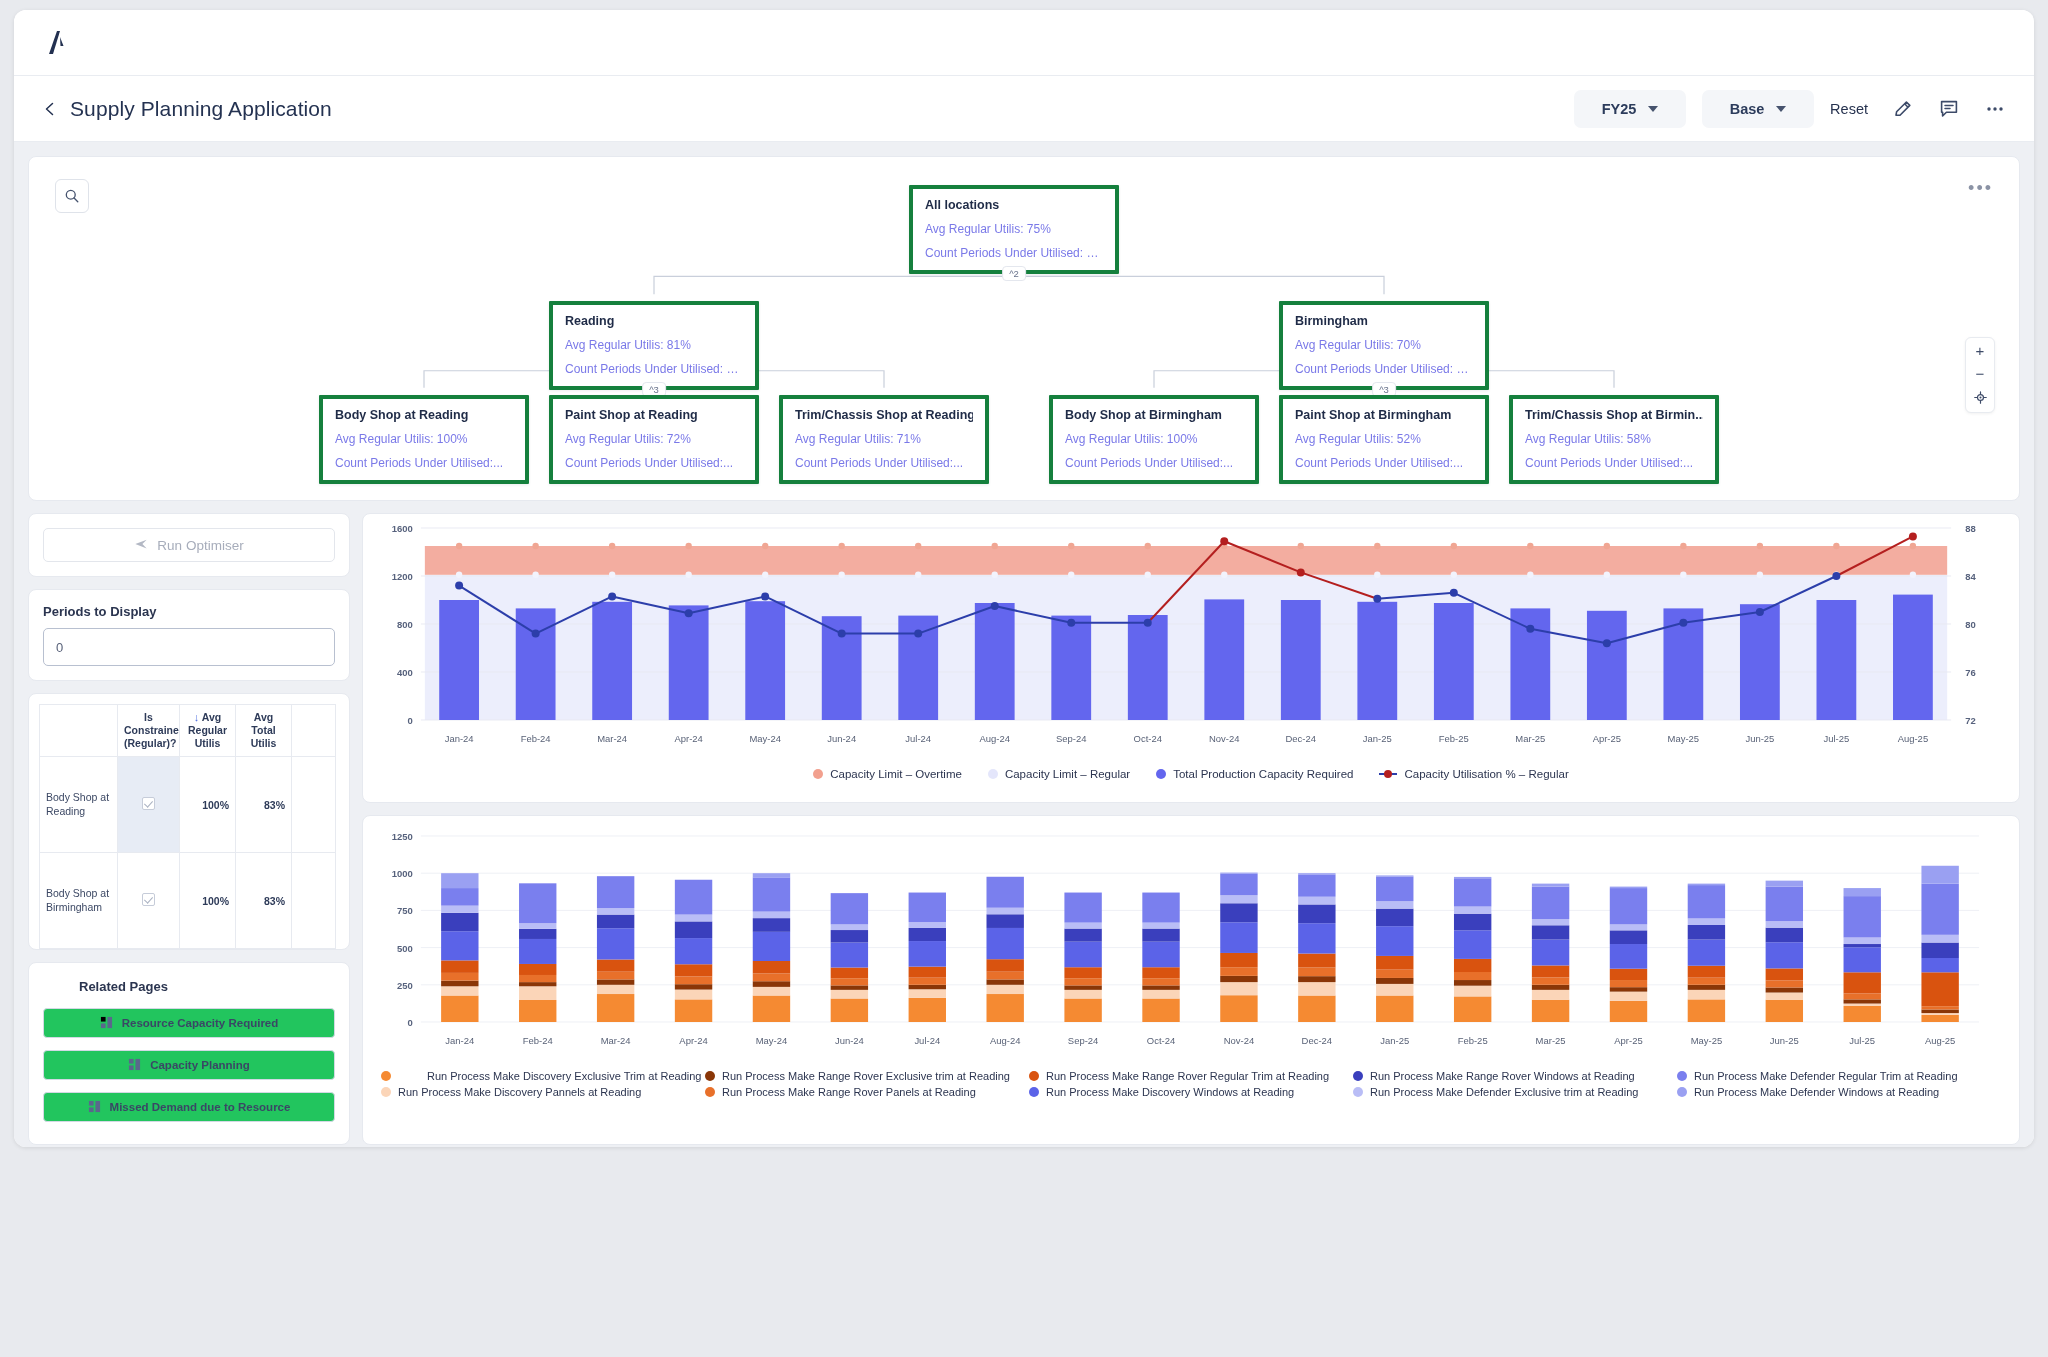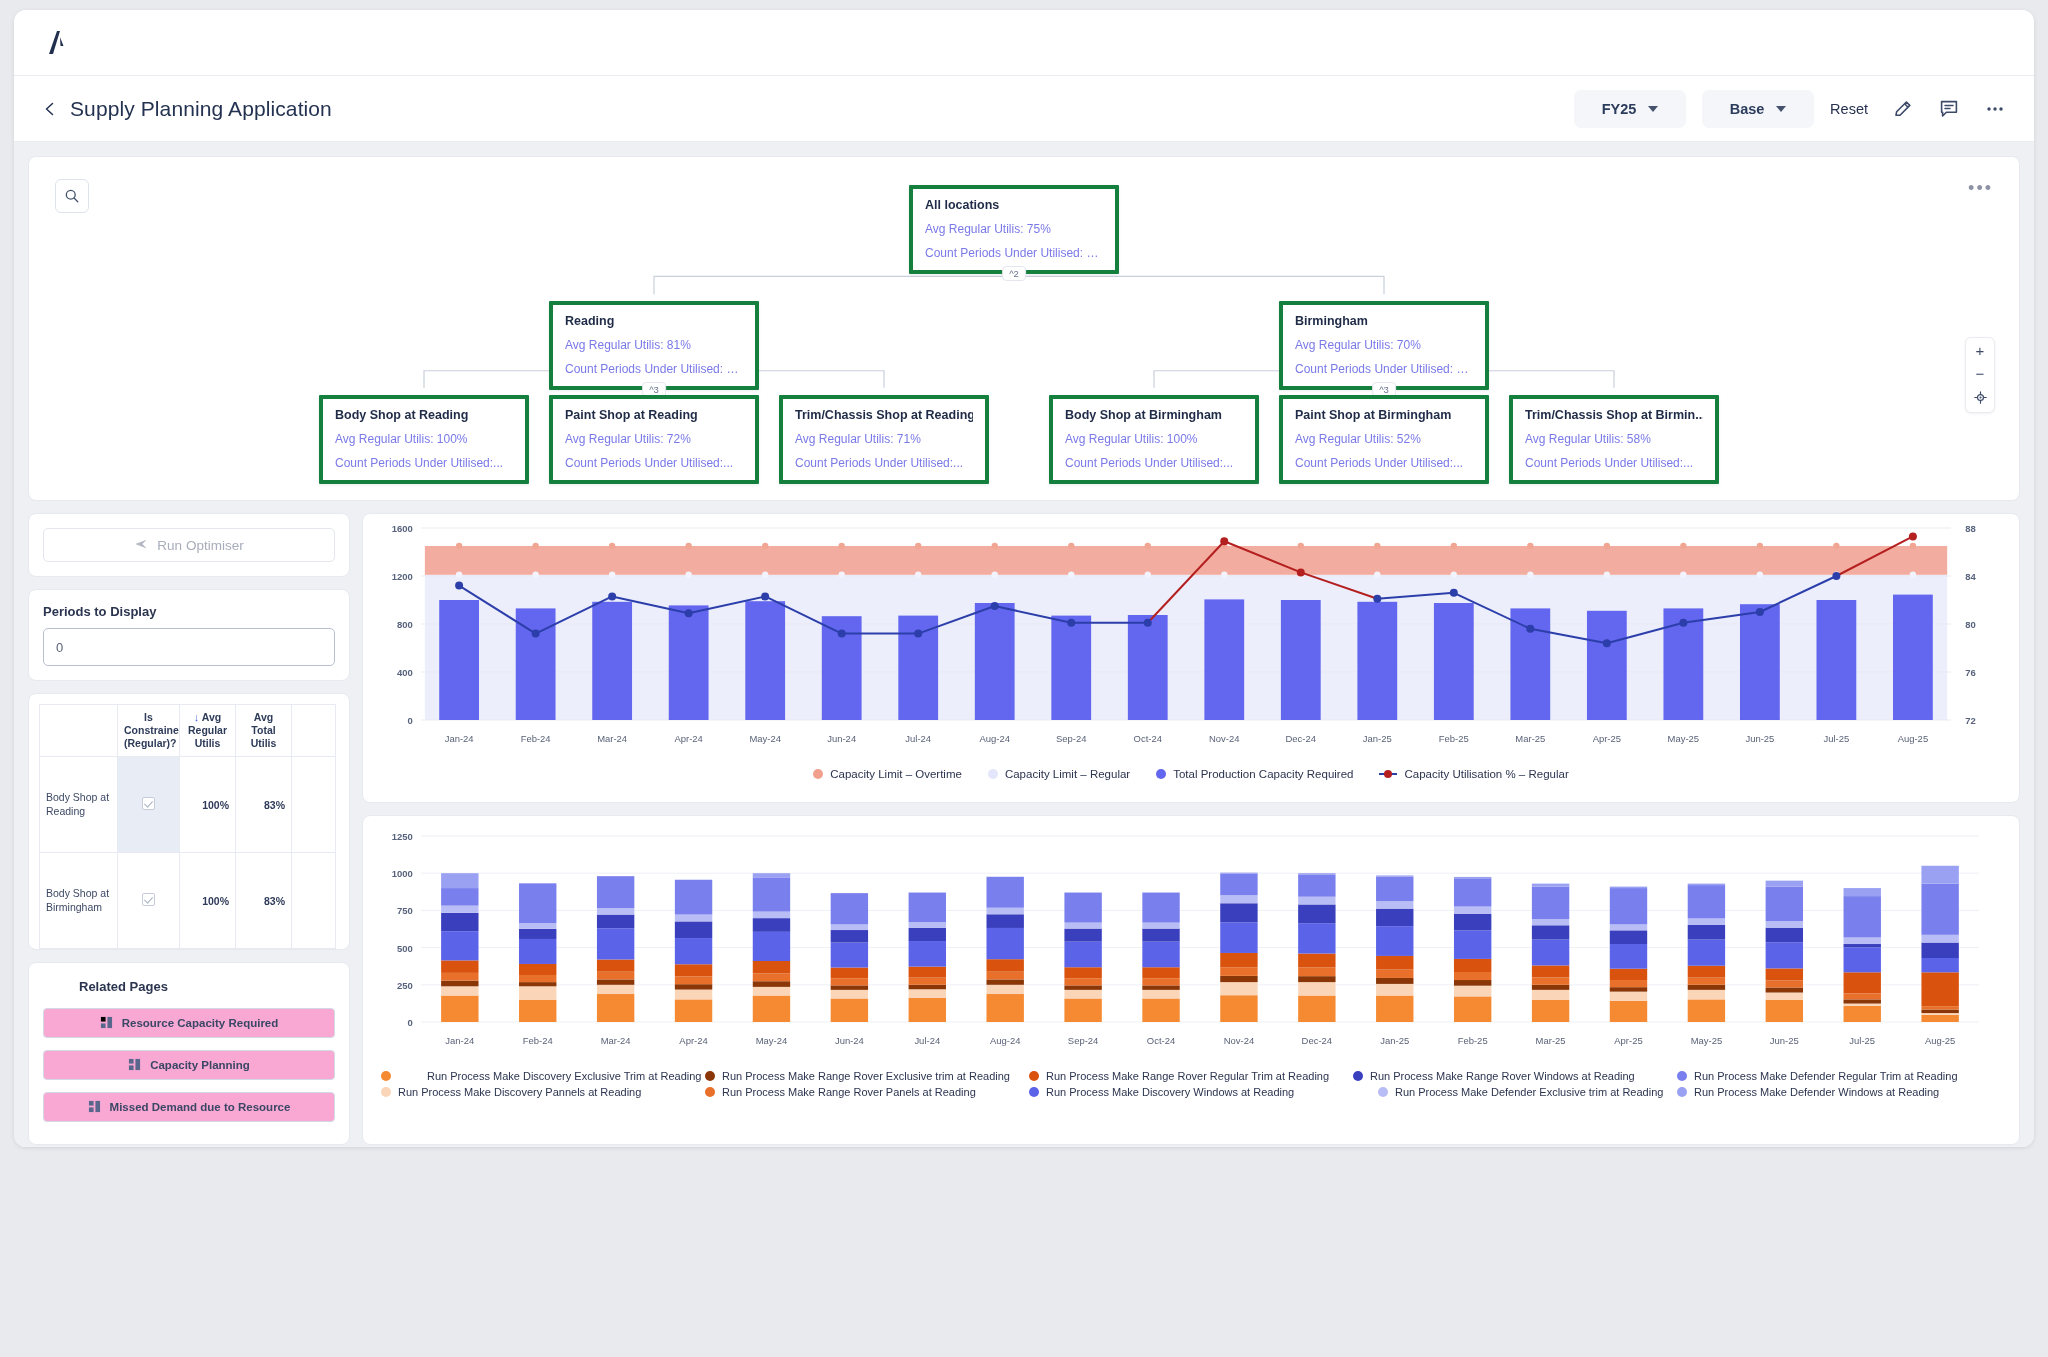--- a/index.html
+++ b/index.html
@@ -114,21 +114,21 @@
   td.blank { border: none; }
   .chk { width: 13px; height: 13px; border: 1px solid #c6ccd9; border-radius: 2px; display: inline-block; position: relative; background:#fff; }
   .chk:after { content: ""; position: absolute; left: 3px; top: 1px; width: 4px; height: 7px; border: solid #aab2c2; border-width: 0 1.5px 1.5px 0; transform: rotate(42deg); }
   tr.sel td.ck { background: #e7ecf5; }
   .sortarrow { color: #4f6fe0; font-size: 11px; }
   .alltime { margin: auto 0 12px 14px; font-size: 12.5px; font-weight: 700; color: #2b3550; }
   .related-title { font-size: 13px; font-weight: 700; color: #2b3550; margin: 2px 0 14px 0; }
   .rel-btn {
     height: 30px; margin: 0 8px 12px 8px; border: 1px solid #d3d9e4; border-radius: 4px;
     display: flex; align-items: center; justify-content: center; gap: 9px;
-    font-size: 11.5px; font-weight: 700; color: #3a4straight; color:#3a4765; cursor: pointer; background: #f9a8d4;
+    font-size: 11.5px; font-weight: 700; color: #3a4straight; color:#3a4765; cursor: pointer; background: #22c55e;
   }
   .charts { flex: 1 1 auto; display: flex; flex-direction: column; gap: 12px; }
   .chart-card { background: #fff; border-radius: 8px; border: 1px solid #e6e9ef; position: relative; }
   .c1 { height: 290px; }
   .c2 { flex: 1 1 auto; }
   .legend { display: flex; flex-wrap: wrap; justify-content: center; }
   .lg { display: flex; align-items: center; gap: 7px; font-size: 11.5px; color: #2b3category; color:#2c3category; color:#2c3550; }
   .dot { width: 10px; height: 10px; border-radius: 50%; flex: 0 0 auto; }
   .lg-line { width: 18px; height: 2px; position: relative; flex: 0 0 auto; }
   .lg-line:after { content:""; position:absolute; left:6px; top:-3px; width:8px; height:8px; border-radius:50%; }
@@ -779,21 +779,21 @@
                 <span>Run Process Make Range Rover Regular Trim at Reading</span>
               </div>
               <div class="lg" style="font-size: 11px;">
                 <span class="dot" style="background: rgb(91, 99, 232);"></span>
                 <span>Run Process Make Discovery Windows at Reading</span>
               </div>
               <div class="lg" style="font-size: 11px;">
                 <span class="dot" style="background: rgb(58, 63, 189);"></span>
                 <span>Run Process Make Range Rover Windows at Reading</span>
               </div>
-              <div class="lg" style="font-size: 11px; margin-left: 25px;">
+              <div class="lg" style="font-size: 11px;">
                 <span class="dot" style="background: rgb(185, 189, 246);"></span>
                 <span>Run Process Make Defender Exclusive trim at Reading</span>
               </div>
               <div class="lg" style="font-size: 11px;">
                 <span class="dot" style="background: rgb(122, 127, 238);"></span>
                 <span>Run Process Make Defender Regular Trim at Reading</span>
               </div>
               <div class="lg" style="font-size: 11px;">
                 <span class="dot" style="background: rgb(154, 160, 242);"></span>
                 <span>Run Process Make Defender Windows at Reading</span>

